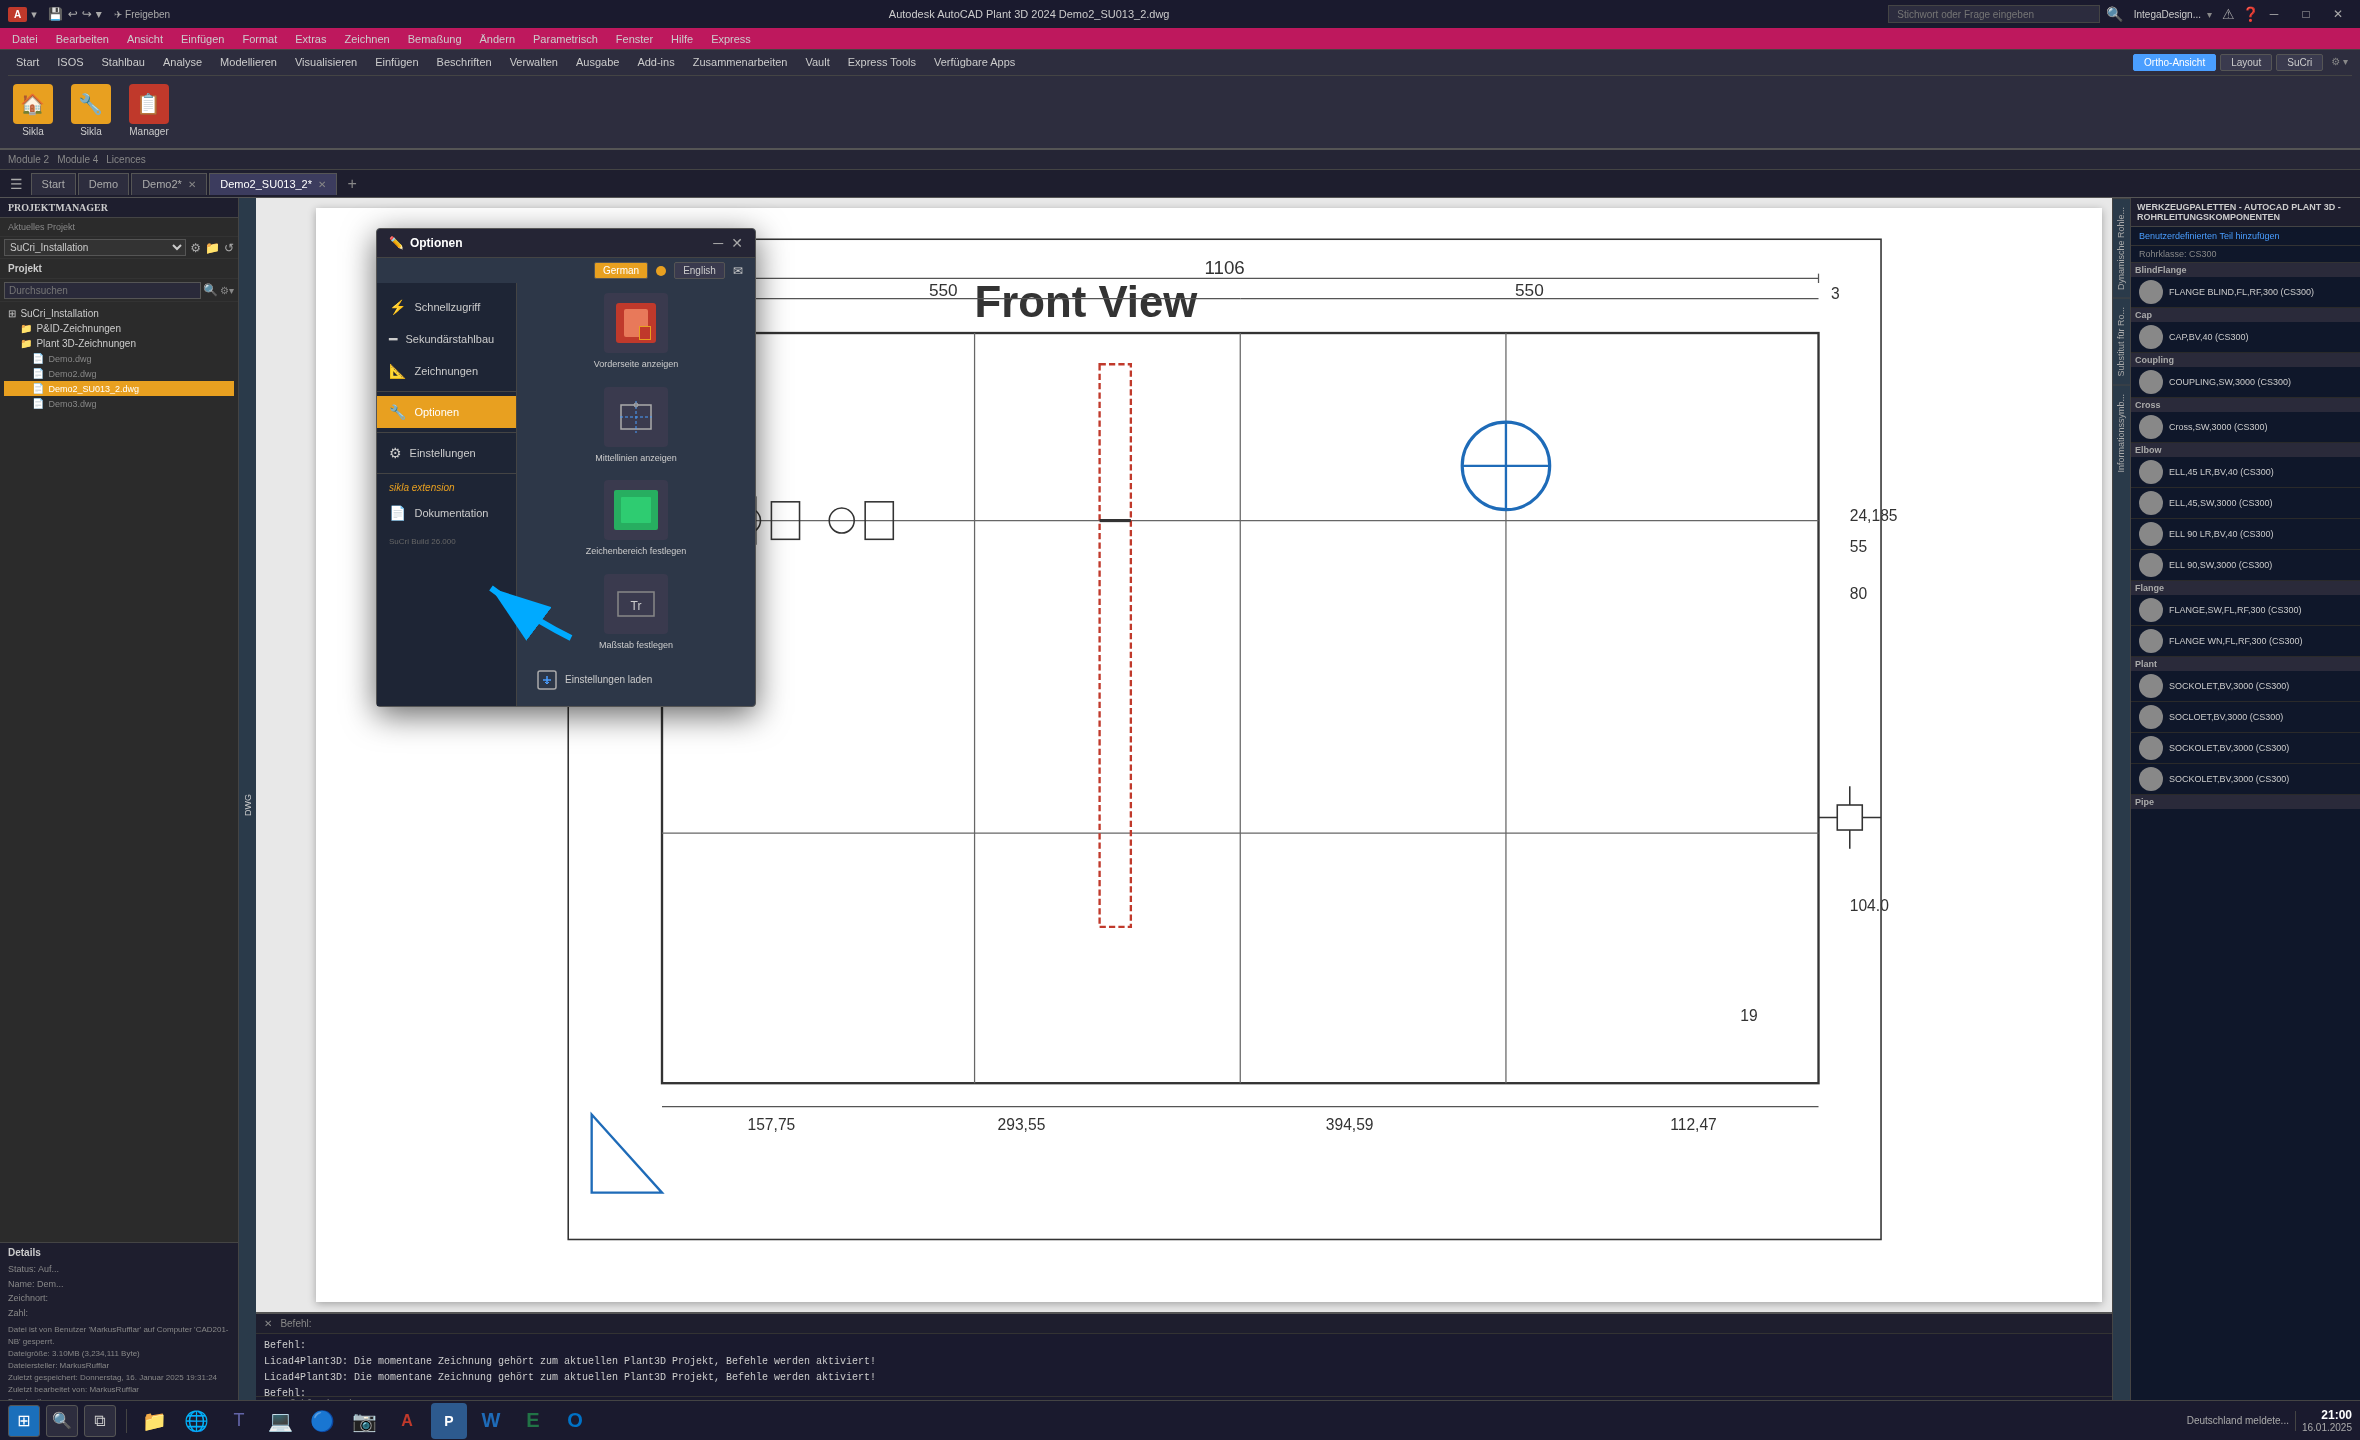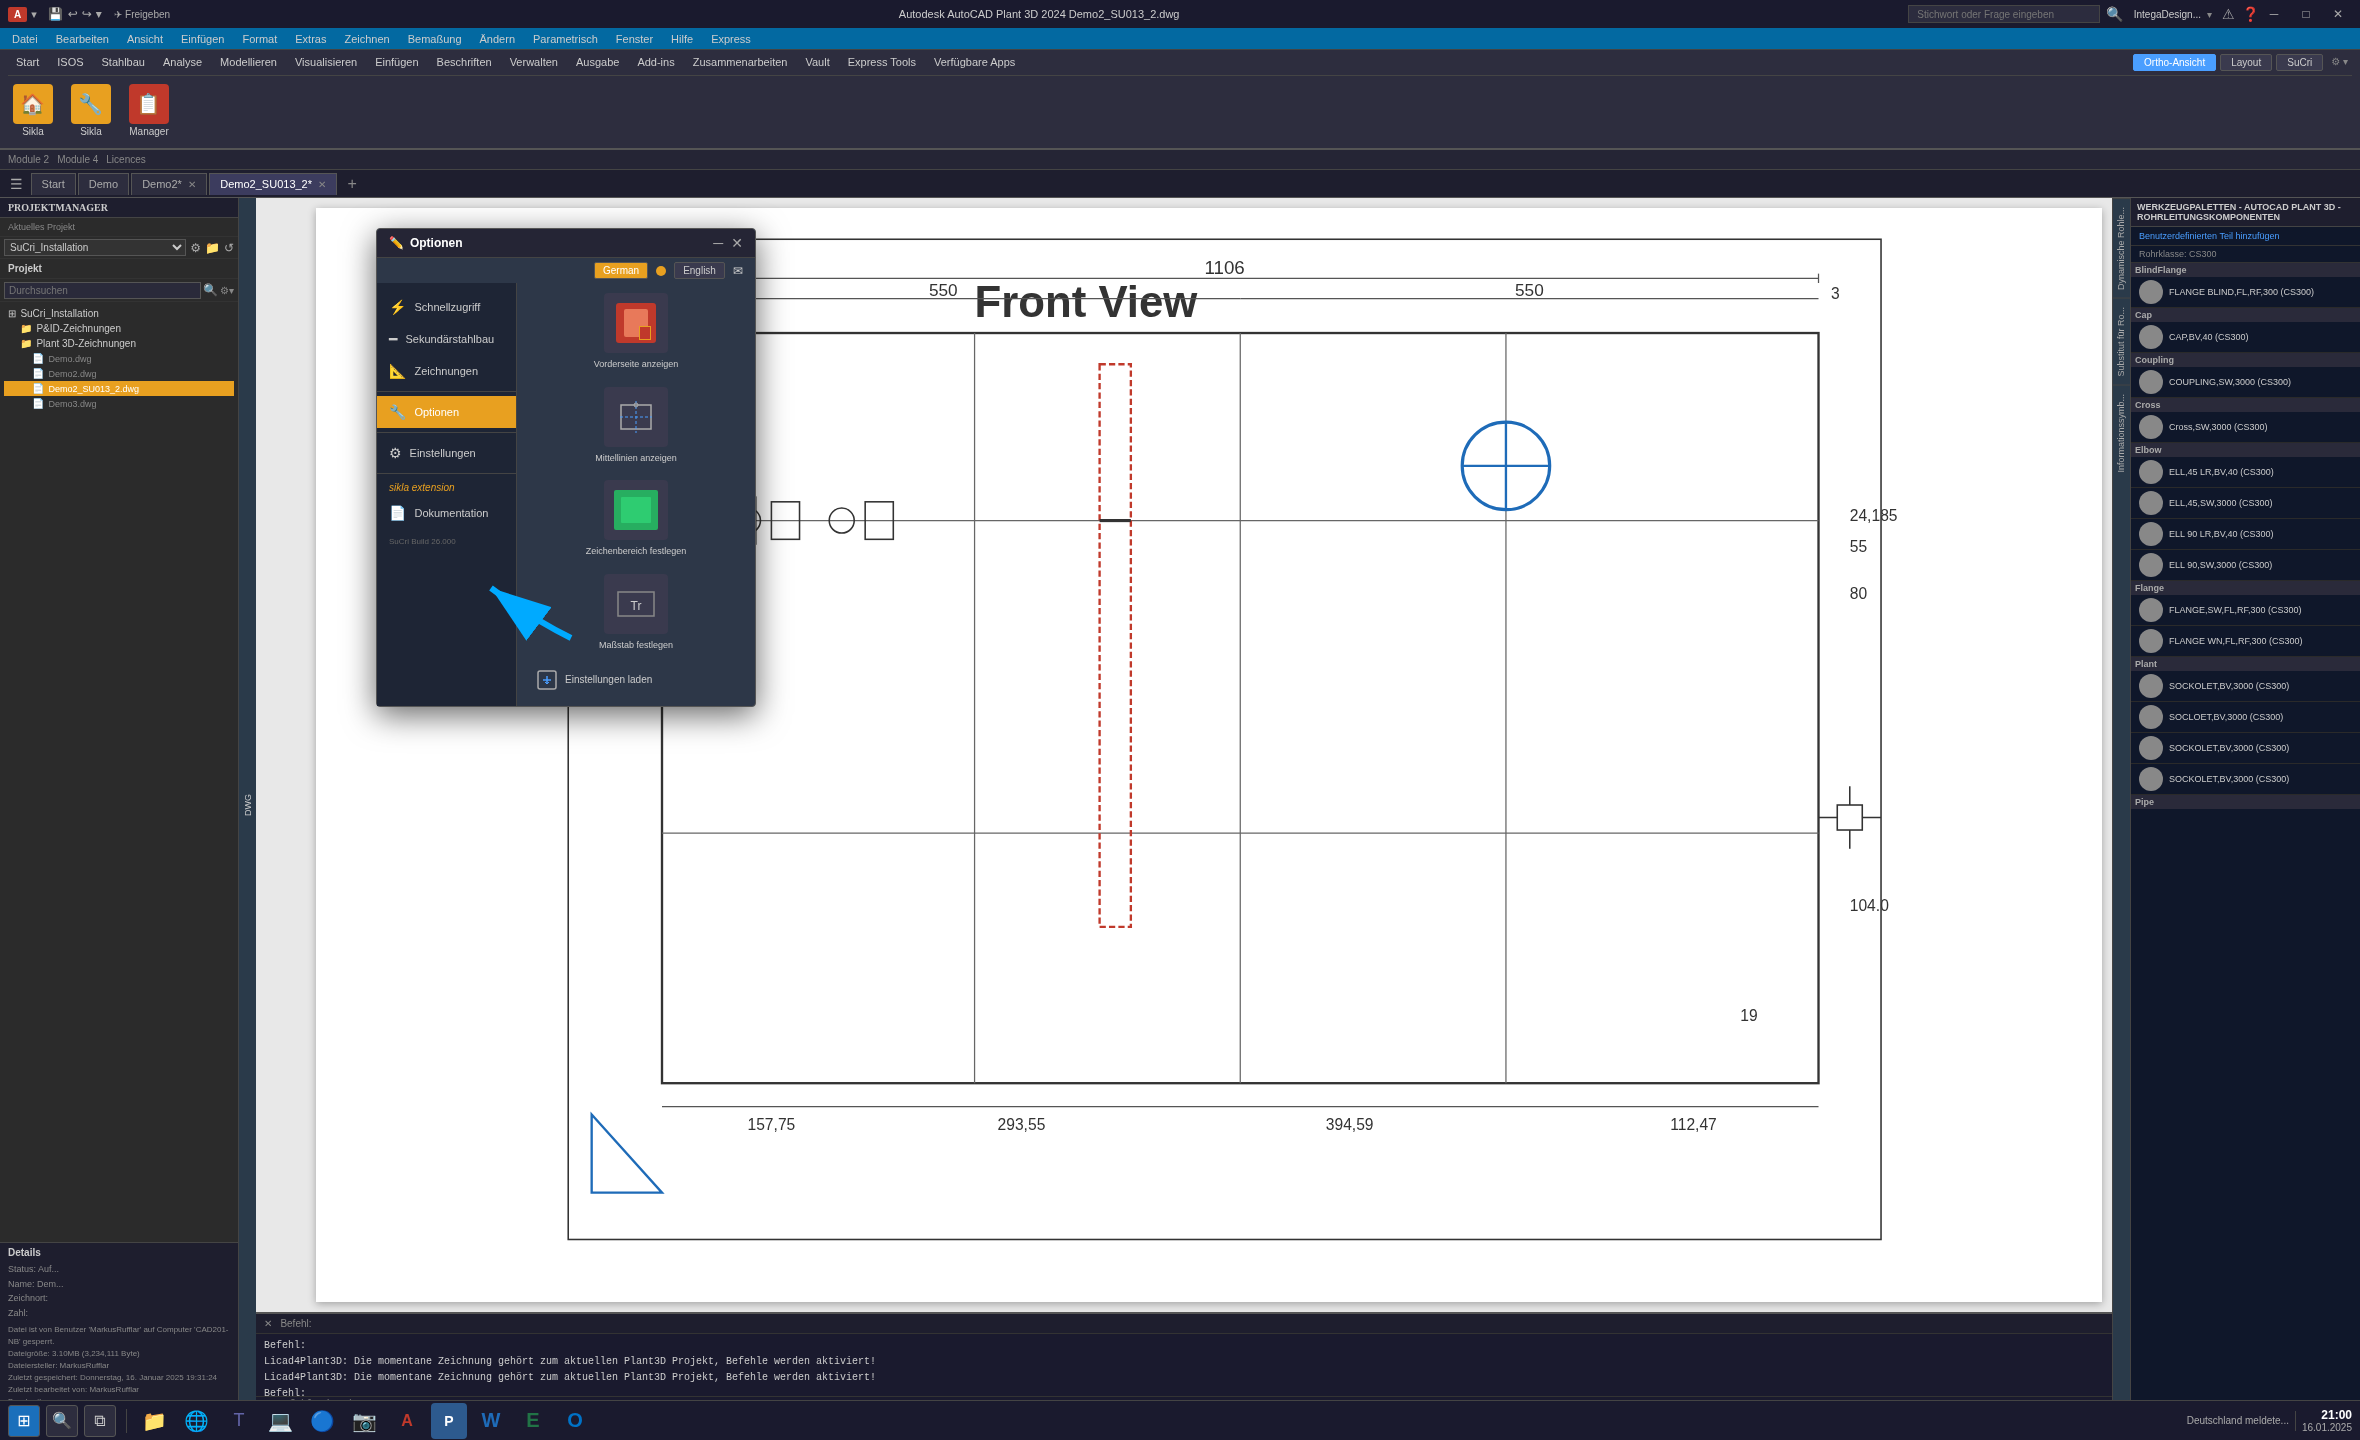--- a/index.html
+++ b/index.html
@@ -13,27 +13,27 @@
       align-items: center;
       justify-content: space-between;
       padding: 0 8px;
       color: #aaa;
       font-size: 11px;
     }
     #titlebar .title { flex: 1; text-align: center; color: #ccc; }
     #titlebar .win-controls { display: flex; gap: 4px; }
     #titlebar .win-btn { width: 28px; height: 20px; display: flex; align-items: center; justify-content: center; cursor: pointer; color: #aaa; font-size: 12px; }
     #titlebar .left-icons { display: flex; align-items: center; gap: 4px; }
-    #titlebar .search-box { background: #2c2c3e; border: 1px solid #444; padding: 2px 8px; color: #aaa; font-size: 10px; width: 192px; height: 18px; }
+    #titlebar .search-box { background: #2c2c3e; border: 1px solid #444; padding: 2px 8px; color: #aaa; font-size: 10px; width: 212px; height: 18px; }
     #titlebar .user-area { display: flex; align-items: center; gap: 6px; color: #aaa; font-size: 10px; }
 
     
     #menubar {
       height: 22px;
-      background: #0369a1;
+      background: #be185d;
       display: flex;
       align-items: center;
       padding: 0 4px;
       gap: 2px;
       border-bottom: 1px solid #444;
     }
     .menu-item {
       padding: 2px 8px;
       cursor: pointer;
       color: #ccc;

